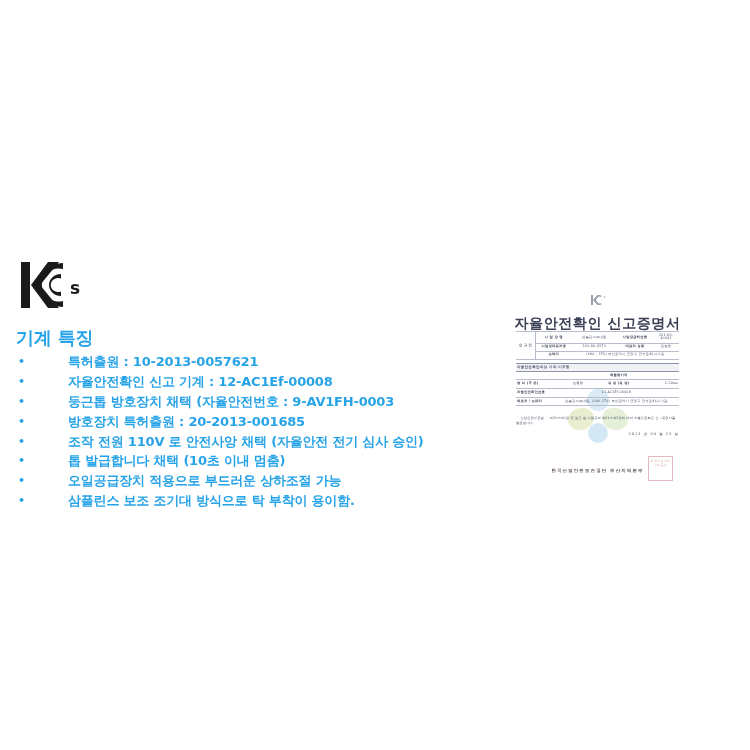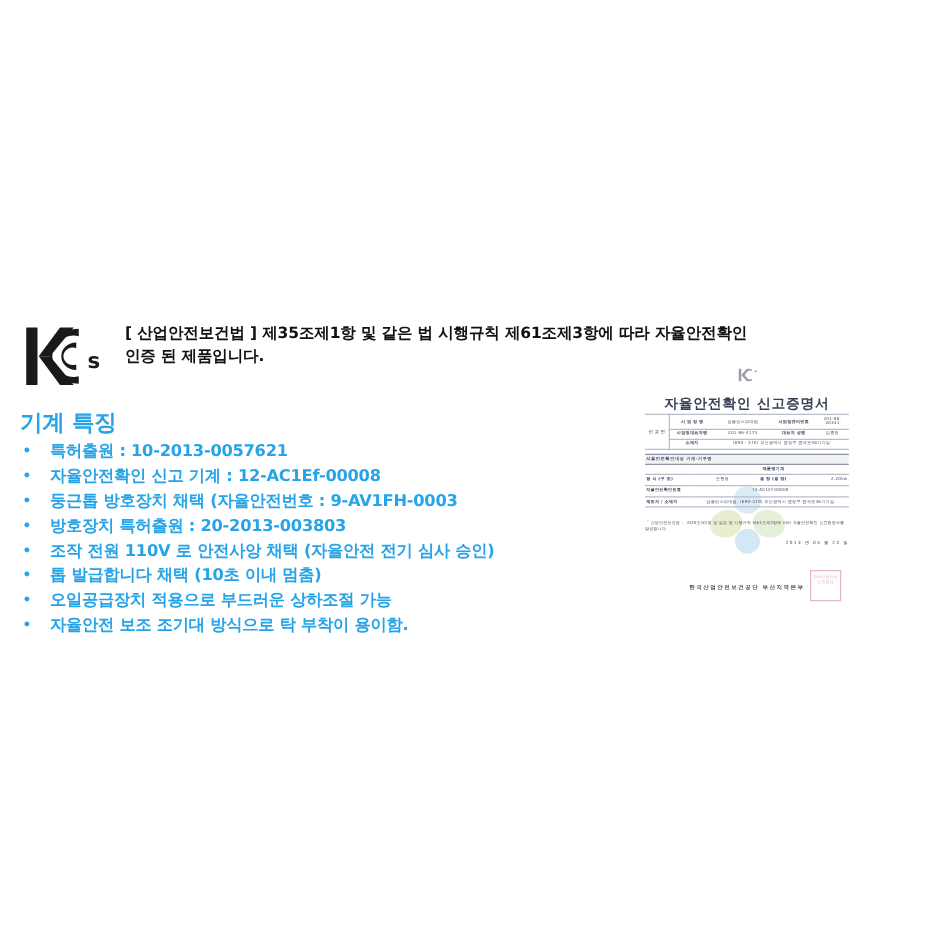--- a/index.html
+++ b/index.html
@@ -84,21 +84,21 @@
   }
   .bullet-dot {
     flex: 0 0 22px;
     color: #27a3e8;
     font-size: 11px;
     line-height: 1;
     position: relative;
     top: -1px;
     padding-left: 2px;
   }
-  .feature-text { flex: 1 1 auto; }
+  .feature-text { flex: 1 1 auto; margin-left: 28px; }
 
   
   .certificate {
     position: absolute;
     left: 505px;
     top: 291px;
     width: 185px;
     height: 198px;
     background: #ffffff;
     overflow: hidden;
@@ -112,21 +112,21 @@
     transform: translateX(-50%);
     opacity: 0.55;
   }
 
   .cert-title {
     position: absolute;
     top: 24px;
     left: 0;
     width: 100%;
     text-align: center;
-    font-size: 11px;
+    font-size: 14px;
     font-weight: bold;
     color: #3a3f55;
     letter-spacing: 0.6px;
     filter: blur(0.35px);
   }
 
   .cert-body {
     position: absolute;
     left: 11px;
     top: 40px;
@@ -276,60 +276,56 @@
         <path d="M13 27 L30 50 L41 50 L22 27 Z" fill="#1a1a1a"></path>
 
         <path d="M45 5 A23 22 0 1 0 45 49 L45 43 A17 16.5 0 1 1 45 11 Z" fill="#1a1a1a"></path>
 
         <path d="M43 16 A12 11 0 1 0 43 38 L43 33.5 A7.5 7 0 1 1 43 20.5 Z" fill="#1a1a1a"></path>
 
         <text x="52" y="36" font-family="DejaVu Sans, Liberation Sans, sans-serif" font-size="17" font-weight="bold" fill="#1a1a1a">s</text>
       </svg>
     </div>
 
-    <div class="legal-text">
-      <span class="ln">[ 산업안전보건법 ] 제35조제1항 및 같은 법 시행규칙 제61조제3항에 따라 자율안전확인</span>
-      <span class="ln">인증 된 제품입니다.</span>
-    </div>
   </div>
 
   <div class="features">
     <div class="features-title">기계 특징</div>
     <ul class="feature-list">
       <li class="feature-item">
         <span class="bullet-dot">•</span>
         <span class="feature-text">특허출원 : 10-2013-0057621</span>
       </li>
       <li class="feature-item">
         <span class="bullet-dot">•</span>
         <span class="feature-text">자율안전확인 신고 기계 : 12-AC1Ef-00008</span>
       </li>
       <li class="feature-item">
         <span class="bullet-dot">•</span>
         <span class="feature-text">둥근톱 방호장치 채택 (자율안전번호 : 9-AV1FH-0003</span>
       </li>
       <li class="feature-item">
         <span class="bullet-dot">•</span>
-        <span class="feature-text">방호장치 특허출원 : 20-2013-003803</span>
+        <span class="feature-text">방호장치 특허출원 : 20-2013-001685</span>
       </li>
       <li class="feature-item">
         <span class="bullet-dot">•</span>
         <span class="feature-text">조작 전원 110V 로 안전사앙 채택 (자율안전 전기 심사 승인)</span>
       </li>
       <li class="feature-item">
         <span class="bullet-dot">•</span>
         <span class="feature-text">톱 발급합니다 채택 (10초 이내 멈춤)</span>
       </li>
       <li class="feature-item">
         <span class="bullet-dot">•</span>
         <span class="feature-text">오일공급장치 적용으로 부드러운 상하조절 가능</span>
       </li>
       <li class="feature-item">
         <span class="bullet-dot">•</span>
-        <span class="feature-text">자율안전 보조 조기대 방식으로 탁 부착이 용이함.</span>
+        <span class="feature-text">삼플린스 보조 조기대 방식으로 탁 부착이 용이함.</span>
       </li>
     </ul>
   </div>
 
   <div class="certificate">
 
     <svg class="cert-watermark" viewBox="0 0 64 56" xmlns="http://www.w3.org/2000/svg">
       <ellipse cx="32" cy="11" rx="11" ry="11" fill="#b9d9ee"></ellipse>
       <ellipse cx="15" cy="30" rx="13" ry="11" fill="#d7dfa4" transform="rotate(-18 15 30)"></ellipse>
       <ellipse cx="49" cy="30" rx="13" ry="11" fill="#cfe0b0" transform="rotate(18 49 30)"></ellipse>

